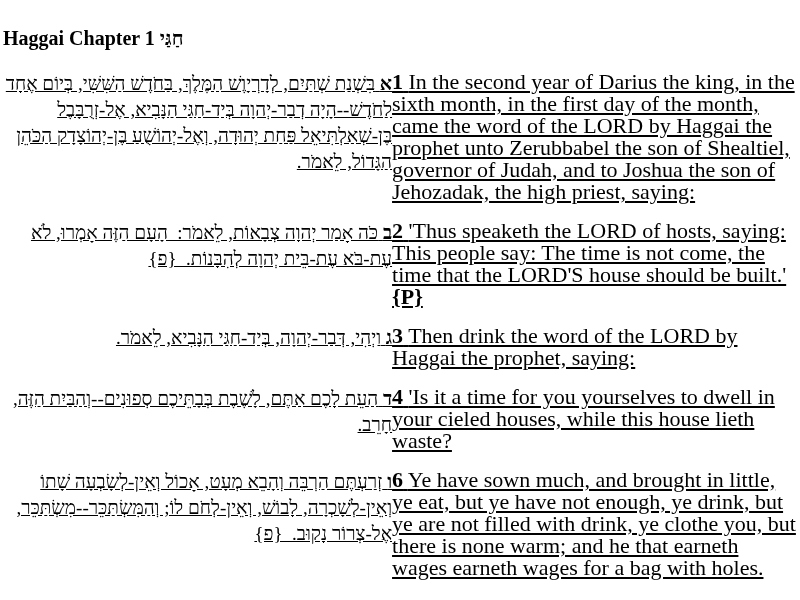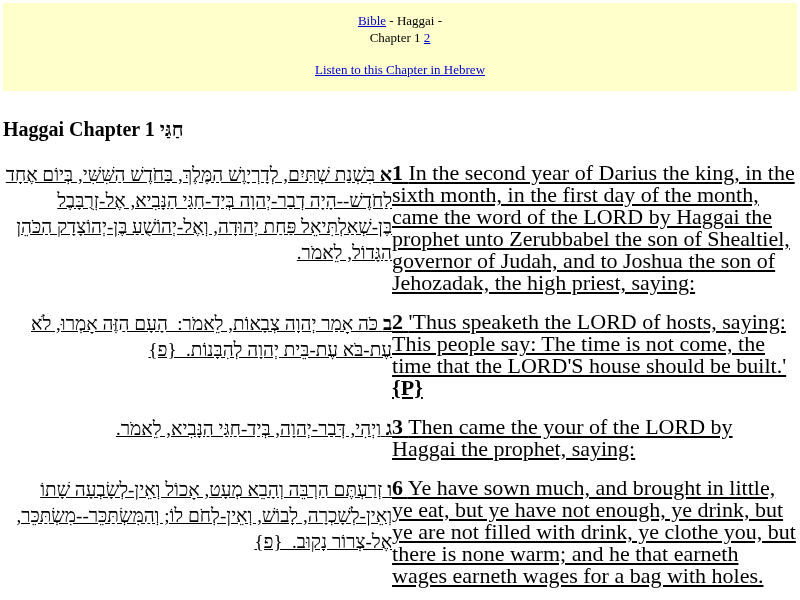--- a/index.html
+++ b/index.html
@@ -40,41 +40,40 @@
     line-height:22px;
   }
   .vnum { font-weight:bold; }
   .pe { font-weight:bold; }
 </style>
 </head>
 <body>
 
 <div class="page">
 
-  <div class="hdr">
-    <div><a href="#">Bible</a><span> - Haggai -</span></div>
-    <div><span>Chapter 1 </span><a href="#">2</a></div>
-    <div class="listen-row"><a href="#">Listen to this Chapter in Hebrew</a></div>
-  </div>
 
   <div class="title">Haggai Chapter 1 חַגַּי</div>
 
   <table class="verses">
     <tbody>
       <tr>
         <td class="he" dir="rtl" lang="he"><b class="vnum">א</b> <span>בִּשְׁנַת שְׁתַּיִם, לְדָרְיָוֶשׁ הַמֶּלֶךְ, בַּחֹדֶשׁ הַשִּׁשִּׁי, בְּיוֹם אֶחָד לַחֹדֶשׁ--הָיָה דְבַר-יְהוָה בְּיַד-חַגַּי הַנָּבִיא, אֶל-זְרֻבָּבֶל בֶּן-שְׁאַלְתִּיאֵל פַּחַת יְהוּדָה, וְאֶל-יְהוֹשֻׁעַ בֶּן-יְהוֹצָדָק הַכֹּהֵן הַגָּדוֹל, לֵאמֹר.</span></td>
         <td class="en"><b class="vnum">1</b> <span>In the second year of Darius the king, in the sixth month, in the first day of the month, came the word of the LORD by Haggai the prophet unto Zerubbabel the son of Shealtiel, governor of Judah, and to Joshua the son of Jehozadak, the high priest, saying:</span> <b class="pe"></b></td>
       </tr>
       <tr>
         <td class="he" dir="rtl" lang="he"><b class="vnum">ב</b> <span>כֹּה אָמַר יְהוָה צְבָאוֹת, לֵאמֹר:&nbsp; הָעָם הַזֶּה אָמְרוּ, לֹא עֶת-בֹּא עֶת-בֵּית יְהוָה לְהִבָּנוֹת.&nbsp; {פ}</span></td>
         <td class="en"><b class="vnum">2</b> <span>'Thus speaketh the LORD of hosts, saying: This people say: The time is not come, the time that the LORD'S house should be built.'</span> <b class="pe">{P}</b></td>
       </tr>
       <tr>
         <td class="he" dir="rtl" lang="he"><b class="vnum">ג</b> <span>וַיְהִי, דְּבַר-יְהוָה, בְּיַד-חַגַּי הַנָּבִיא, לֵאמֹר.</span></td>
-        <td class="en"><b class="vnum">3</b> <span>Then came the your of the LORD by Haggai the prophet, saying:</span> <b class="pe"></b></td>
+        <td class="en"><b class="vnum">3</b> <span>Then drink the word of the LORD by Haggai the prophet, saying:</span> <b class="pe"></b></td>
+      </tr>
+      <tr>
+        <td class="he" dir="rtl" lang="he"><b class="vnum">ד</b> <span>הַעֵת לָכֶם אַתֶּם, לָשֶׁבֶת בְּבָתֵּיכֶם סְפוּנִים--וְהַבַּיִת הַזֶּה, חָרֵב.</span></td>
+        <td class="en"><b class="vnum">4</b> <span>'Is it a time for you yourselves to dwell in your cieled houses, while this house lieth waste?</span> <b class="pe"></b></td>
       </tr>
       <tr>
         <td class="he" dir="rtl" lang="he"><b class="vnum">ו</b> <span>זְרַעְתֶּם הַרְבֵּה וְהָבֵא מְעָט, אָכוֹל וְאֵין-לְשָׂבְעָה שָׁתוֹ וְאֵין-לְשָׁכְרָה, לָבוֹשׁ, וְאֵין-לְחֹם לוֹ; וְהַמִּשְׂתַּכֵּר--מִשְׂתַּכֵּר, אֶל-צְרוֹר נָקוּב.&nbsp; {פ}</span></td>
         <td class="en"><b class="vnum">6</b> <span>Ye have sown much, and brought in little, ye eat, but ye have not enough, ye drink, but ye are not filled with drink, ye clothe you, but there is none warm; and he that earneth wages earneth wages for a bag with holes.</span> </td>
       </tr>
 
     </tbody>
   </table>
 
 </div>

